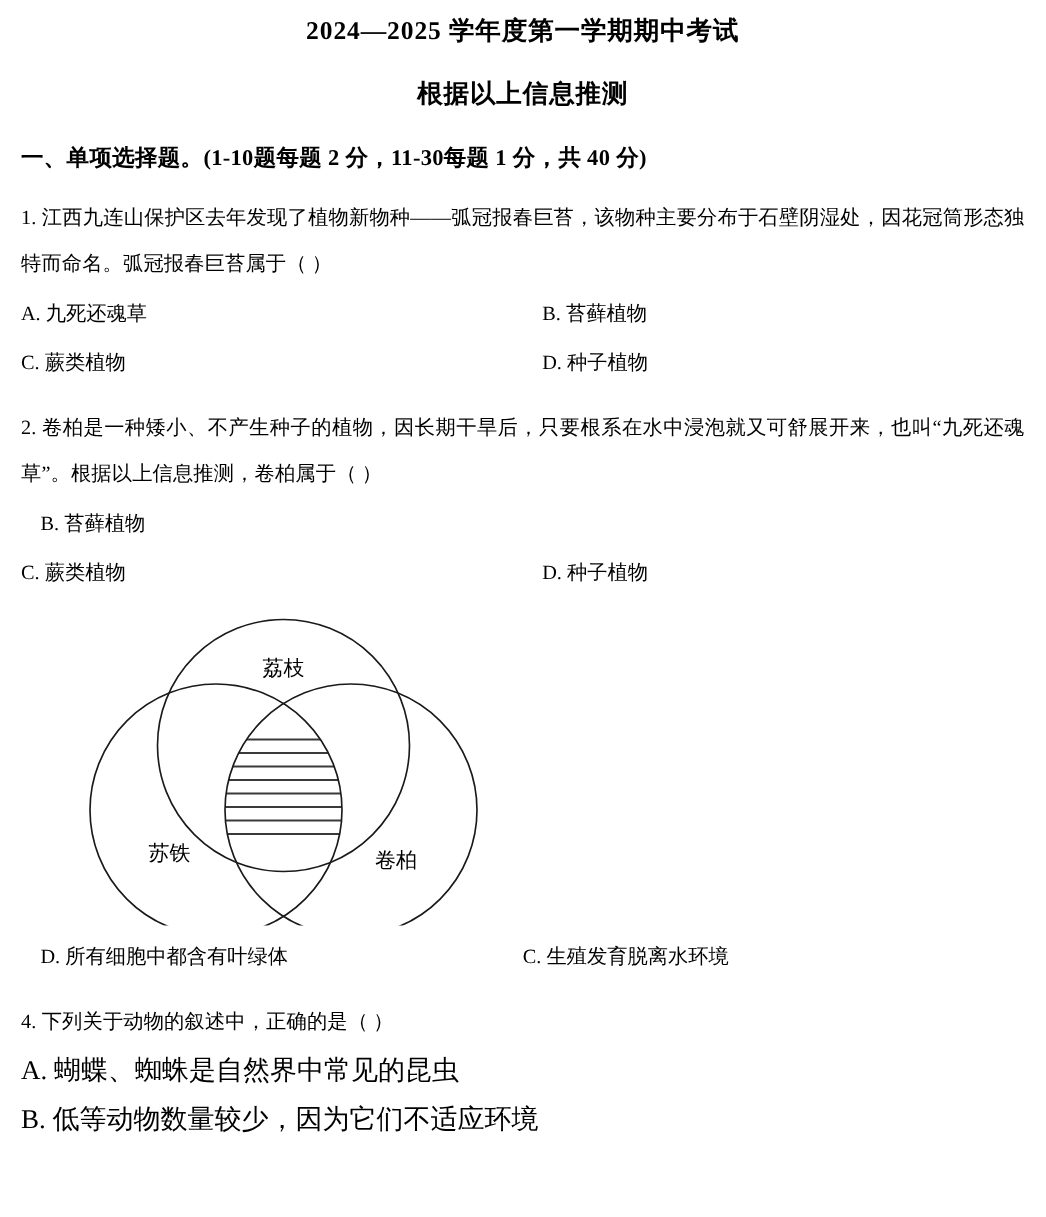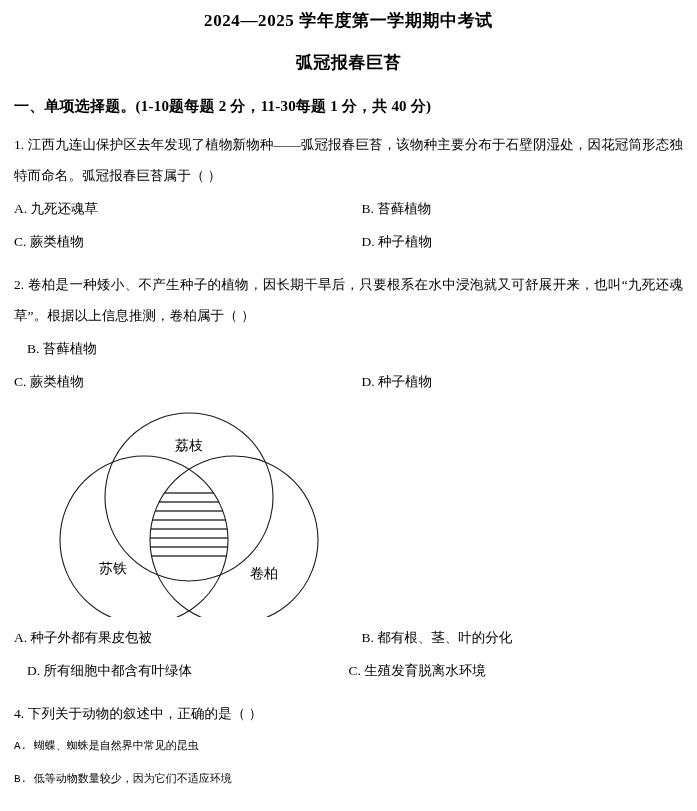--- a/index.html
+++ b/index.html
@@ -62,24 +62,23 @@
     margin: 2px 0 0 0;
   }
   .opt-col {
     width: 50%;
     box-sizing: border-box;
   }
   .opt-col.right {
     padding-left: 13px;
   }
   .opt-single {
-    font-size: 11px;
+    font-size: 18px;
     line-height: 31px;
     margin: 2px 0 0 0;
-    font-family: Liberation Mono, monospace;
   }
   .venn-wrap {
     margin: 8px 0 0 0;
     height: 215px;
     position: relative;
   }
   .venn-svg {
     position: absolute;
     left: 36px;
     top: 0;
@@ -99,21 +98,21 @@
     stroke-width: 1.4;
   }
 </style>
 </head>
 <body>
 
 <div class="page">
 
   <div class="title-main">2024—2025 学年度第一学期期中考试</div>
 
-  <div class="title-sub">弧冠报春巨苔</div>
+  <div class="title-sub">根据以上信息推测</div>
 
   <div class="section-heading">一、单项选择题。(1-10题每题 2 分，11-30每题 1 分，共 40 分)</div>
 
   <div class="q-stem">1. 江西九连山保护区去年发现了植物新物种——弧冠报春巨苔，该物种主要分布于石壁阴湿处，因花冠筒形态独特而命名。弧冠报春巨苔属于（      ）</div>
   <div class="opt-row">
     <div class="opt-col">A. 九死还魂草</div>
     <div class="opt-col right">B. 苔藓植物</div>
   </div>
   <div class="opt-row">
     <div class="opt-col">C. 蕨类植物</div>
@@ -163,24 +162,20 @@
       <circle class="circle-stroke" cx="94" cy="135" r="84"></circle>
       <circle class="circle-stroke" cx="184" cy="135" r="84"></circle>
 
       <text class="venn-label" x="139" y="45" text-anchor="middle">荔枝</text>
       <text class="venn-label" x="63" y="168" text-anchor="middle">苏铁</text>
       <text class="venn-label" x="214" y="173" text-anchor="middle">卷柏</text>
     </svg>
   </div>
 
   <div class="opt-row">
-    <div class="opt-col">A. 种子外都有果皮包被</div>
-    <div class="opt-col right">B. 都有根、茎、叶的分化</div>
-  </div>
-  <div class="opt-row">
     <div class="opt-col right">D. 所有细胞中都含有叶绿体</div>
     <div class="opt-col">C. 生殖发育脱离水环境</div>
   </div>
 
   <div class="q-stem tight">4. 下列关于动物的叙述中，正确的是（      ）</div>
   <div class="opt-single">A. 蝴蝶、蜘蛛是自然界中常见的昆虫</div>
   <div class="opt-single">B. 低等动物数量较少，因为它们不适应环境</div>
 
 </div>
 

